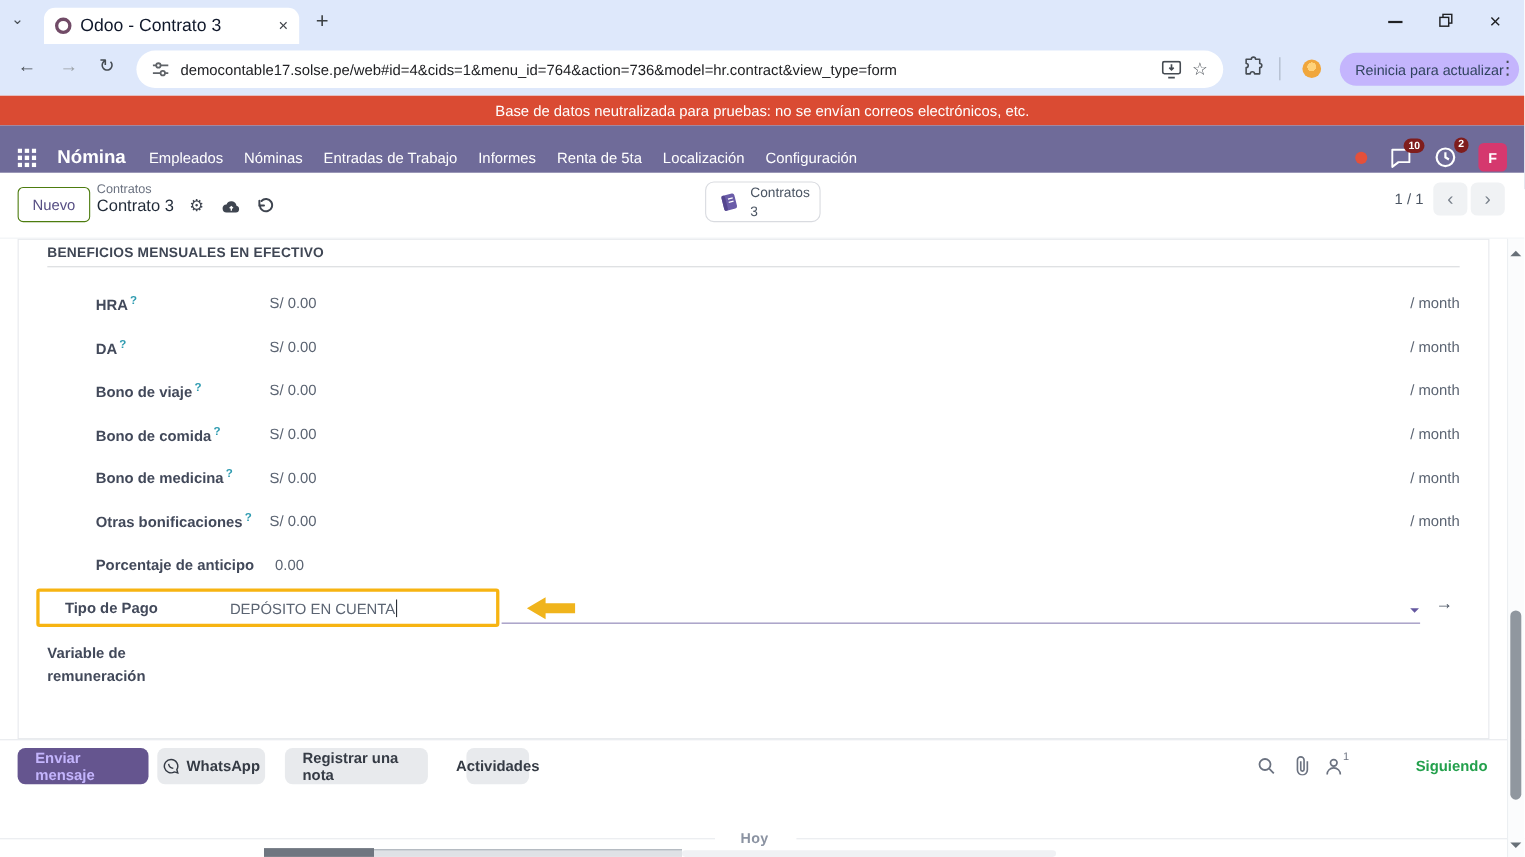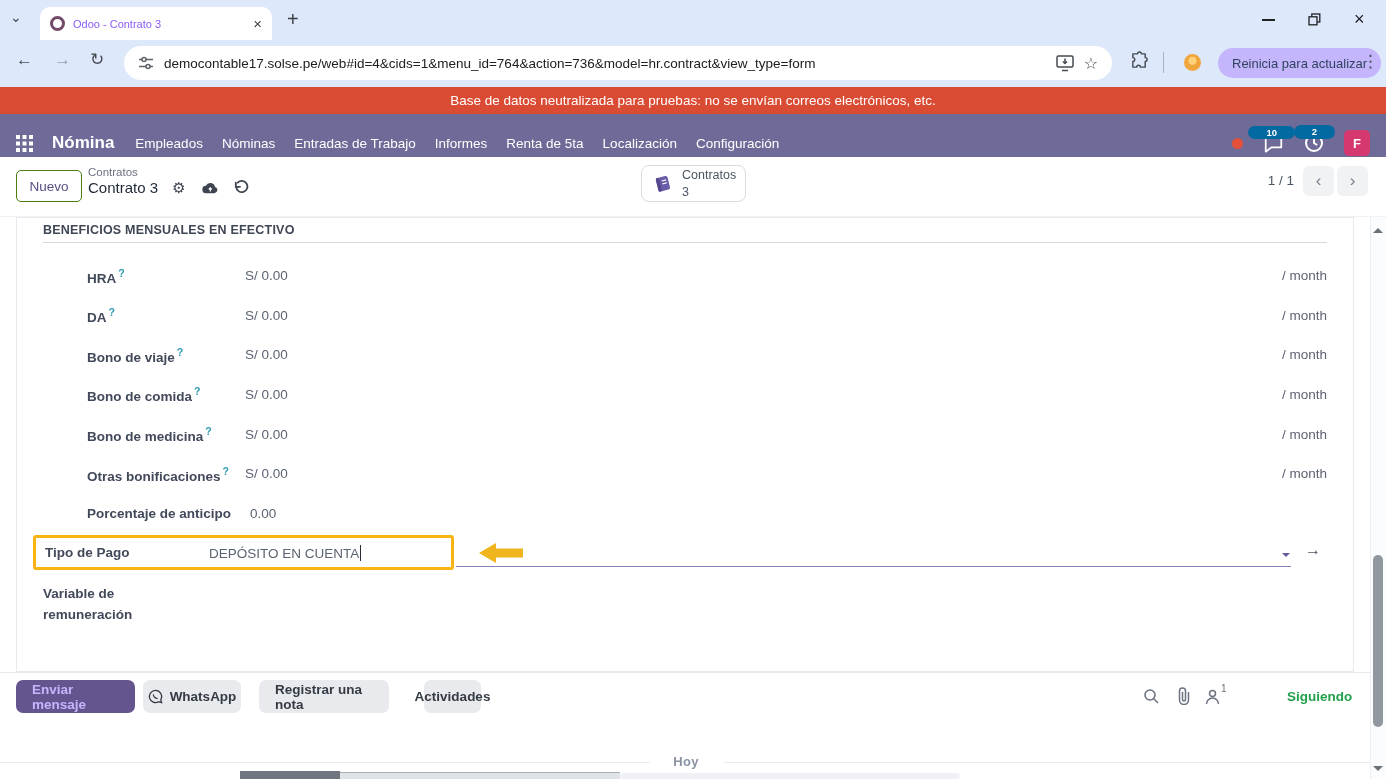--- a/index.html
+++ b/index.html
@@ -4,21 +4,21 @@
 <style>
   html,body{margin:0;padding:0;background:#fff;}
   #stage{position:relative;width:1386px;height:779px;background:#fff;overflow:hidden;
          font-family:"Liberation Sans",sans-serif;}
   
   .chrome{position:absolute;left:0;top:0;width:1386px;height:87px;background:#dee8fb;}
   .tab-chevron{position:absolute;left:10px;top:9px;font-size:14px;color:#454b52;}
   .tab{position:absolute;left:40px;top:7px;width:232px;height:33px;background:#fff;
        border-radius:10px 10px 0 0;display:flex;align-items:center;padding:0 10px;gap:8px;box-sizing:border-box;}
   .favicon{width:15px;height:15px;border:3.5px solid #714b67;border-radius:50%;box-sizing:border-box;flex-shrink:0;}
-  .tab-title{font-size:11px;color:#8b5cf6;flex:1;white-space:nowrap;overflow:hidden;}
+  .tab-title{font-size:16px;color:#0f172a;flex:1;white-space:nowrap;overflow:hidden;}
   .tab-close{font-size:15px;color:#40444a;line-height:1;}
   .newtab-plus{position:absolute;left:287px;top:8px;font-size:20px;color:#3c4043;}
   .win-min{position:absolute;left:1262px;top:19px;width:13px;height:2px;background:#202124;}
   .win-restore{position:absolute;left:1308px;top:12px;}
   .win-close{position:absolute;left:1354px;top:9px;font-size:18px;color:#202124;}
   .nav-ico{position:absolute;top:51px;font-size:17px;color:#454b52;line-height:1;}
   .omnibox{position:absolute;left:124px;top:46px;width:988px;height:34px;background:#fff;border-radius:17px;
            display:flex;align-items:center;padding:0 14px;gap:10px;box-sizing:border-box;}
   .url-text{font-size:13.5px;color:#202124;flex:1;white-space:nowrap;overflow:hidden;}
   .omni-star{font-size:16px;color:#454b52;}
@@ -31,22 +31,22 @@
   
   .banner{position:absolute;left:0;top:87px;width:1386px;height:27px;background:#da4b33;color:#fff;
           font-size:13.5px;display:flex;align-items:center;justify-content:center;}
   .nav{position:absolute;left:0;top:114px;width:1386px;height:58px;background:#6f6b99;display:flex;
        align-items:center;color:#fff;padding:0 16px;box-sizing:border-box;gap:19px;}
   .app-name{font-size:17px;font-weight:bold;margin-right:2px;}
   .nav-item{font-size:13.5px;}
   .nav-right{margin-left:auto;display:flex;align-items:center;gap:20px;}
   .red-dot{width:11px;height:11px;background:#e4503a;border-radius:50%;}
   .icon-badge{position:relative;display:flex;}
-  .badge{position:absolute;top:-8px;right:-11px;background:#0369a1;color:#fff;font-size:9.5px;
-         font-weight:bold;border-radius:9px;padding:2px 18px;line-height:1;}
+  .badge{position:absolute;top:-8px;right:-11px;background:#7f1d1d;color:#fff;font-size:9.5px;
+         font-weight:bold;border-radius:9px;padding:2px 4px;line-height:1;}
   .avatar{width:26px;height:26px;background:#d5386e;border-radius:5px;color:#fff;font-weight:bold;
           font-size:13px;display:flex;align-items:center;justify-content:center;}
   
   .cpanel{position:absolute;left:0;top:157px;width:1386px;height:60px;background:#fff;
           border-bottom:1px solid #f0f2f5;box-sizing:border-box;}
   .btn-new{position:absolute;left:16px;top:13px;width:64px;height:30px;border:1px solid #4d7c0f;border-radius:5px;
            background:#fff;color:#574f84;font-size:13.5px;display:flex;align-items:center;justify-content:center;}
   .bc{position:absolute;left:88px;top:9px;}
   .bc-parent{font-size:11.5px;color:#6b7280;}
   .bc-row{display:flex;align-items:center;gap:14px;margin-top:1px;}
@@ -65,21 +65,21 @@
           font-weight:bold;color:#3f4654;letter-spacing:.2px;}
   .rows{margin-top:13px;}
   .srow{height:39.6px;display:flex;align-items:center;padding:0 26px;}
   .flabel{width:158px;font-size:13.5px;font-weight:bold;color:#42495a;flex-shrink:0;margin-left:44px;}
   .help{color:#2e9bb0;font-size:10.5px;font-weight:bold;vertical-align:super;margin-left:2px;}
   .fvalue{font-size:13.5px;color:#5b6472;}
   .fsuffix{margin-left:auto;font-size:13.5px;color:#5b6472;}
   .row-tipo{position:relative;height:39.6px;}
   .hl-box{position:absolute;left:16px;top:2px;width:421px;height:35px;border:3px solid #f7b412;border-radius:3px;
           background:#fff;box-sizing:border-box;display:flex;align-items:center;}
-  .hl-label{padding-left:9px;width:173px;box-sizing:border-box;font-size:13.5px;font-weight:bold;color:#42495a;}
+  .hl-label{padding-left:23px;width:173px;box-sizing:border-box;font-size:13.5px;font-weight:bold;color:#42495a;}
   .hl-value{font-size:13.5px;color:#5b6472;}
   .cursor{display:inline-block;width:1px;height:16px;background:#2a2f36;vertical-align:-3px;margin-left:1px;}
   .m2o-underline{position:absolute;left:439px;width:835px;bottom:6px;height:1px;background:#8b80b4;}
   .m2o-caret{position:absolute;right:63px;bottom:12px;width:0;height:0;border:4.5px solid transparent;
              border-top-color:#6558a0;}
   .ilink{position:absolute;left:1288px;top:8px;font-size:16px;color:#4b5563;}
   .annot-arrow{position:absolute;left:462px;top:9px;display:flex;}
   .row-variable{padding:10px 26px 0;}
   .var-label{width:158px;font-size:13.5px;font-weight:bold;color:#42495a;line-height:21px;}
   

